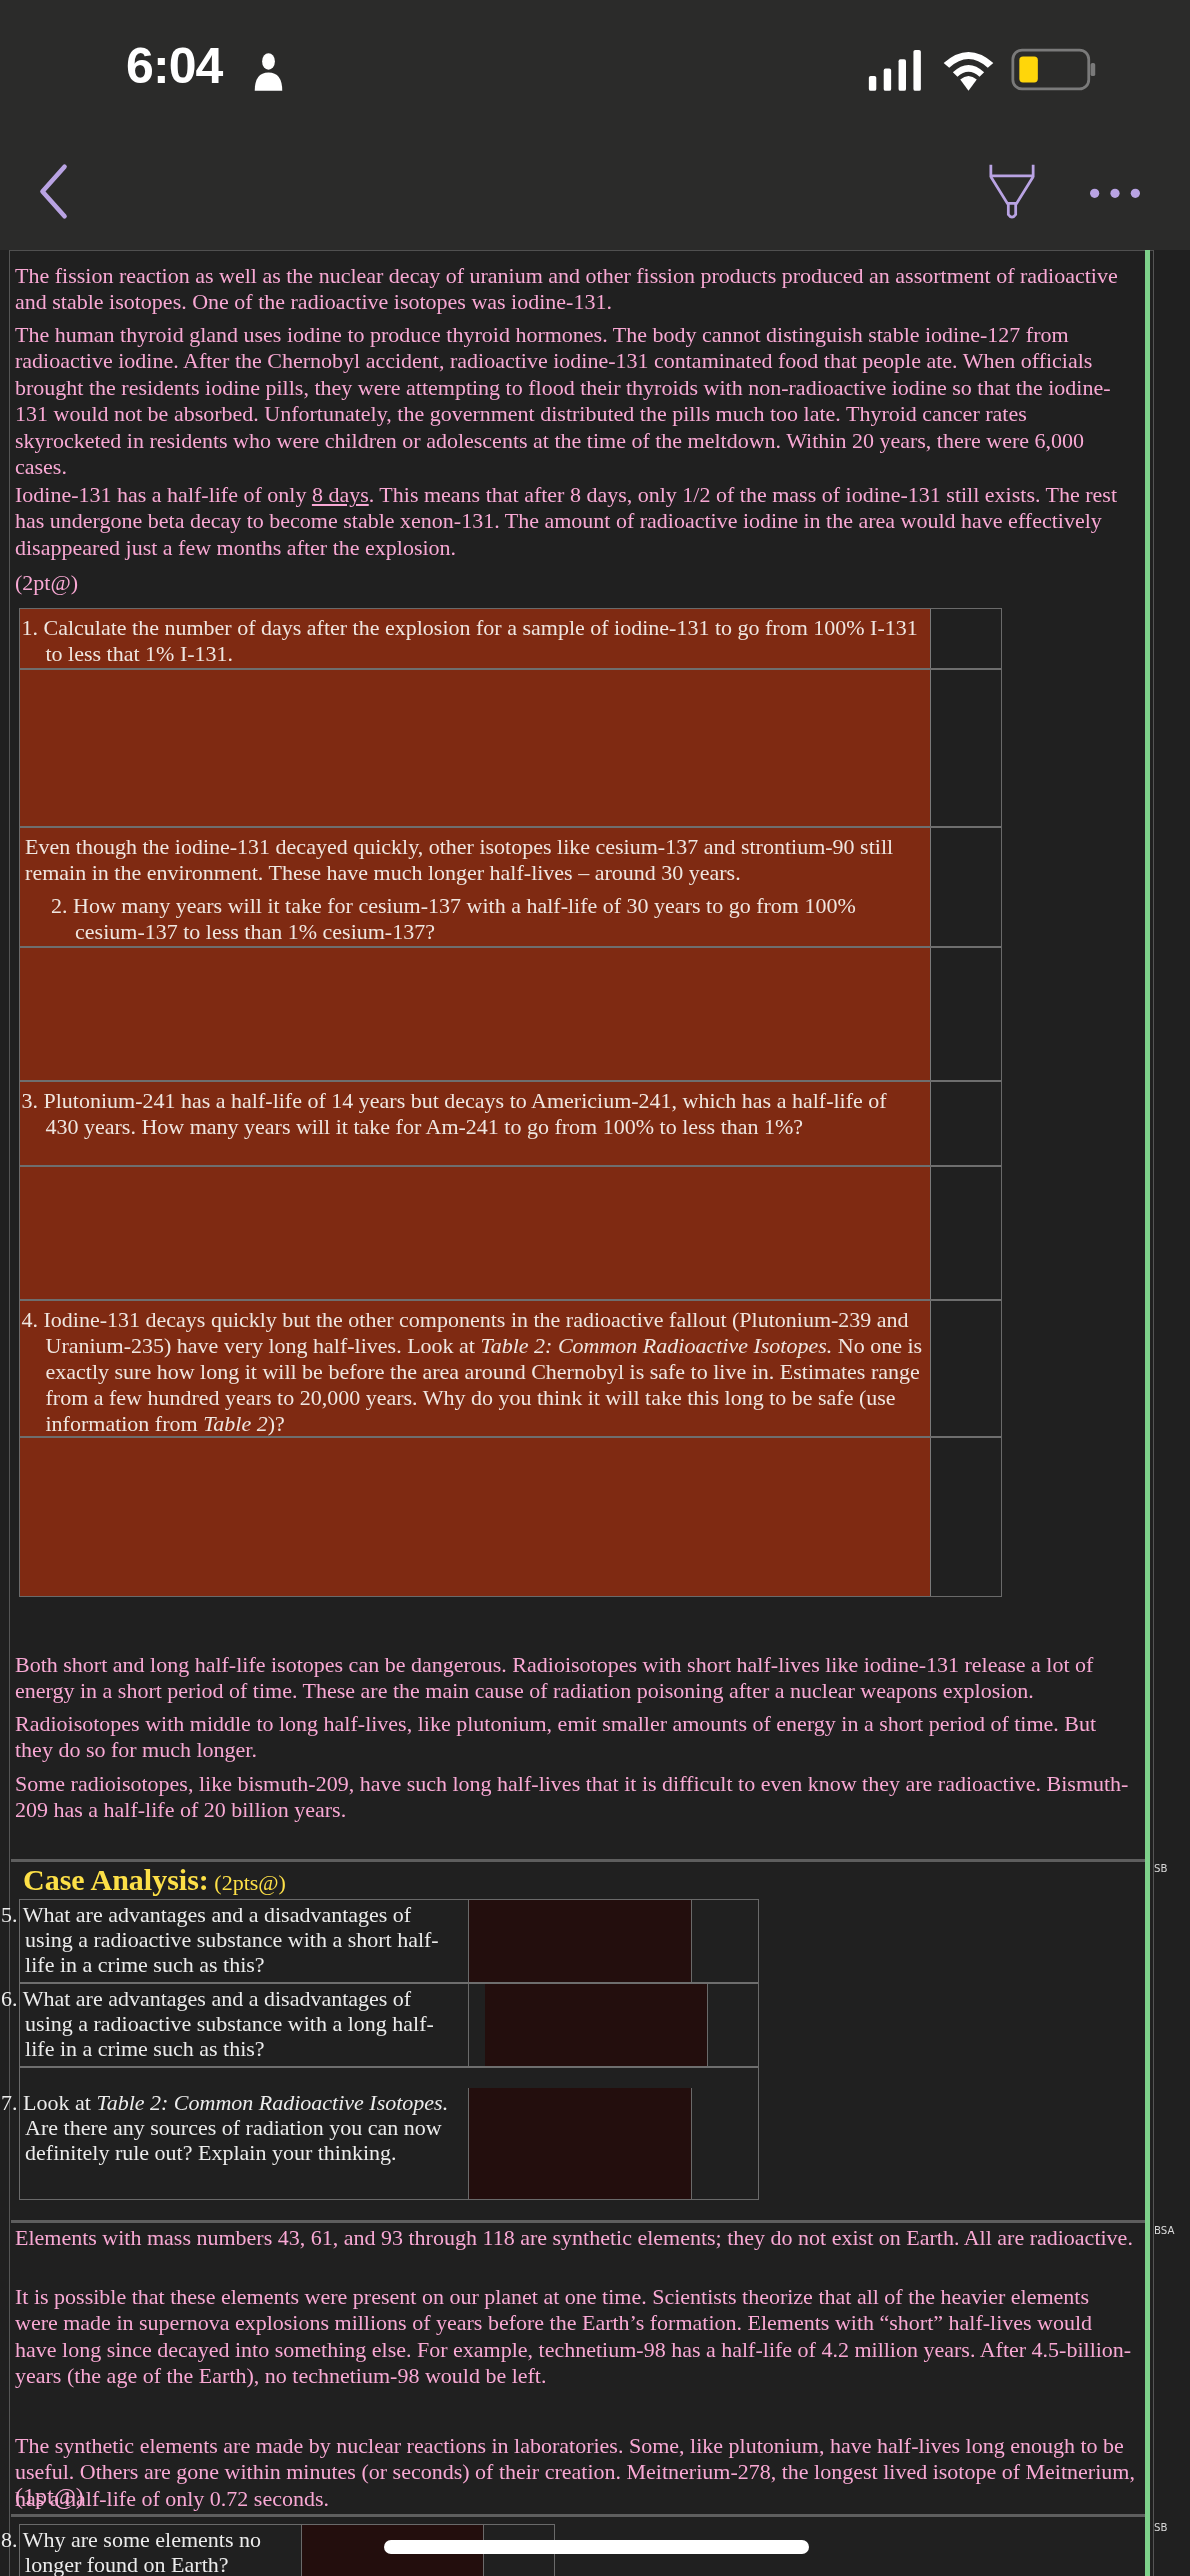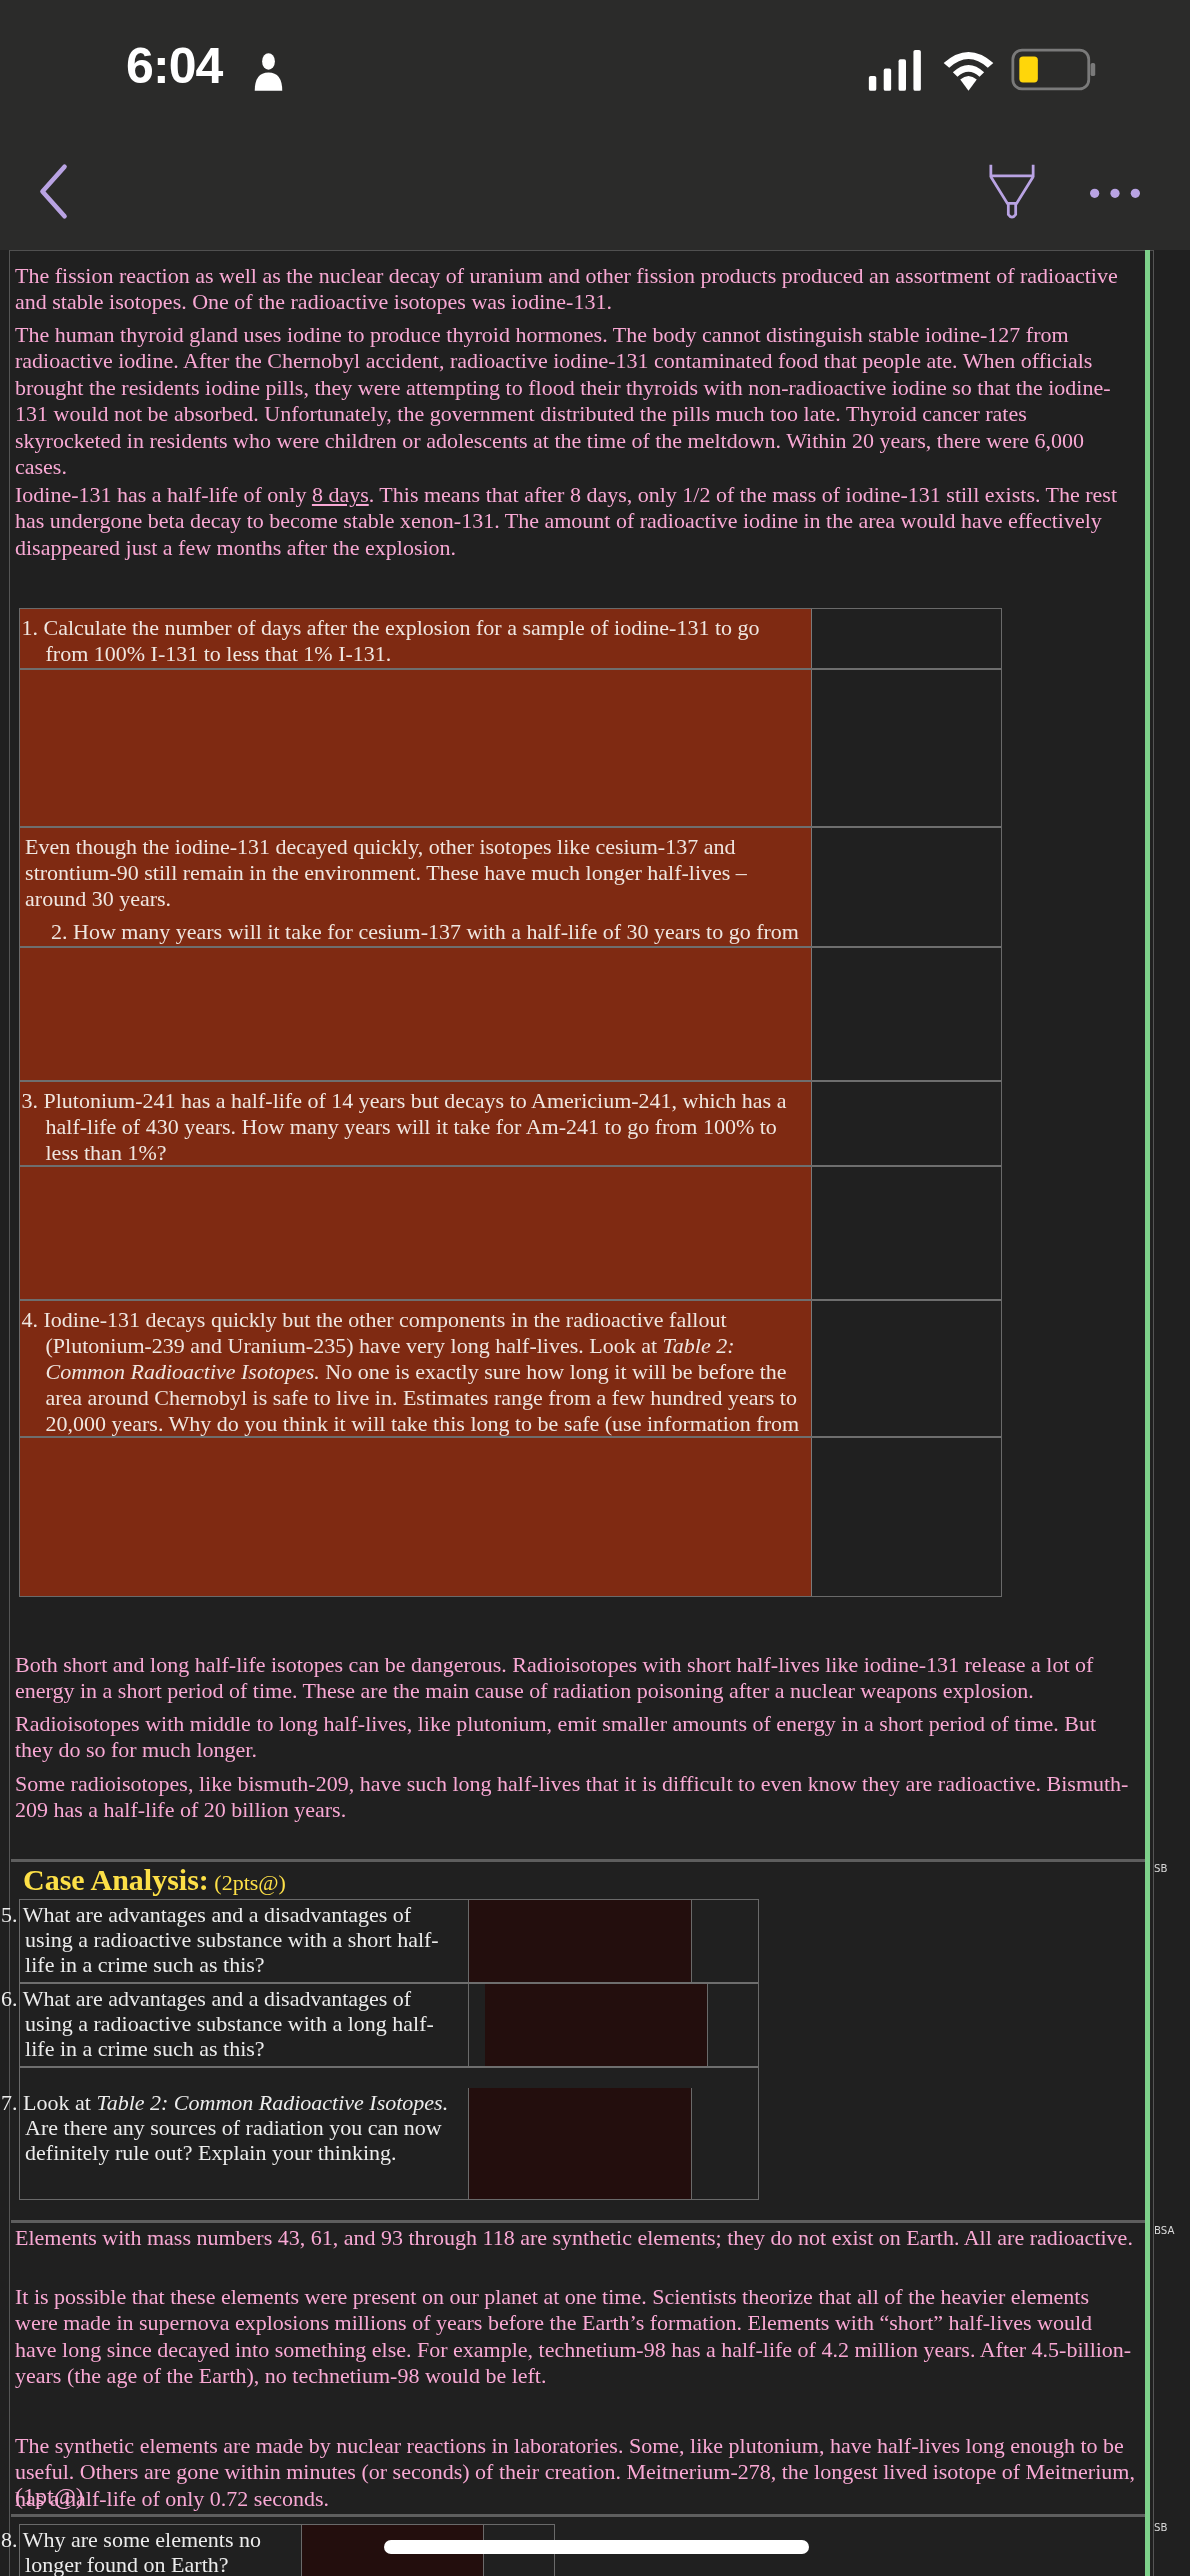--- a/index.html
+++ b/index.html
@@ -24,21 +24,21 @@
   .margin-note { position: absolute; left: 1154px; font-family: "DejaVu Sans", sans-serif; font-size: 10.2px; color: #d8d8d8; }
 
   .p { position: absolute; left: 15px; width: 1122px; font-size: 22px; line-height: 26.4px; color: #f9a8d4; }
   .u { text-decoration: underline; }
   i { font-style: italic; }
 
   
   .qtable { position: absolute; left: 18.5px; width: 983px; border: 1.9px solid #6a6a6a; }
   .qrow { position: relative; display: flex; border-bottom: 2.8px solid #6e6e6e; }
   .qrow:last-child { border-bottom: none; }
-  .qcell { width: 792px; background: #7f2a12; padding: 5.6px 7.4px 3.7px 5.6px; font-size: 22px; line-height: 26px; color: #efe6e0; border-right: 0.9px solid #7a7a7a; }
+  .qcell { width: 911px; background: #7f2a12; padding: 5.6px 7.4px 3.7px 5.6px; font-size: 22px; line-height: 26px; color: #efe6e0; border-right: 0.9px solid #7a7a7a; }
   .qside { flex: 1; background: #202020; }
   .hang { padding-left: 26px; text-indent: -24px; }
   .hang2 { padding-left: 50px; text-indent: -24px; }
 
   
   .ctable { position: absolute; left: 18.5px; width: 740px; border: 1.9px solid #6a6a6a; }
   .crow { display: flex; border-bottom: 2.8px solid #6e6e6e; }
   .crow:last-child { border-bottom: none; }
   .cq { width: 449px; padding: 1.9px 5.6px; font-size: 22px; line-height: 25px; color: #ececec; border-right: 0.9px solid #6a6a6a; }
   .ca { width: 223px; background: #230e0d; border-right: 0.9px solid #6a6a6a; }
@@ -90,20 +90,21 @@
   </svg>
 </div>
 
 <div class="doc">
   <div class="doc-frame"></div>
   <div class="green-bar"></div>
 
   <p class="p" style="top:13px;">The fission reaction as well as the nuclear decay of uranium and other fission products produced an assortment of radioactive and stable isotopes. One of the radioactive isotopes was iodine-131.</p>
   <p class="p" style="top:72px;">The human thyroid gland uses iodine to produce thyroid hormones. The body cannot distinguish stable iodine-127 from radioactive iodine. After the Chernobyl accident, radioactive iodine-131 contaminated food that people ate. When officials brought the residents iodine pills, they were attempting to flood their thyroids with non-radioactive iodine so that the iodine-131 would not be absorbed. Unfortunately, the government distributed the pills much too late. Thyroid cancer rates skyrocketed in residents who were children or adolescents at the time of the meltdown. Within 20 years, there were 6,000 cases.</p>
   <p class="p" style="top:232px;"><span>Iodine-131 has a half-life of only </span><span class="u">8 days</span><span>. This means that after 8 days, only 1/2 of the mass of iodine-131 still exists. The rest has undergone beta decay to become stable xenon-131. The amount of radioactive iodine in the area would have effectively disappeared just a few months after the explosion.</span></p>
+  <p class="p" style="top:320px;">(2pt@)</p>
 
   <div class="qtable" style="top:358px;">
     <div class="qrow" style="height:61px;">
       <div class="qcell hang">1. Calculate the number of days after the explosion for a sample of iodine-131 to go from 100% I-131 to less that 1% I-131.</div>
       <div class="qside"></div>
     </div>
     <div class="qrow" style="height:158px;">
       <div class="qcell"></div>
       <div class="qside"></div>
     </div>

